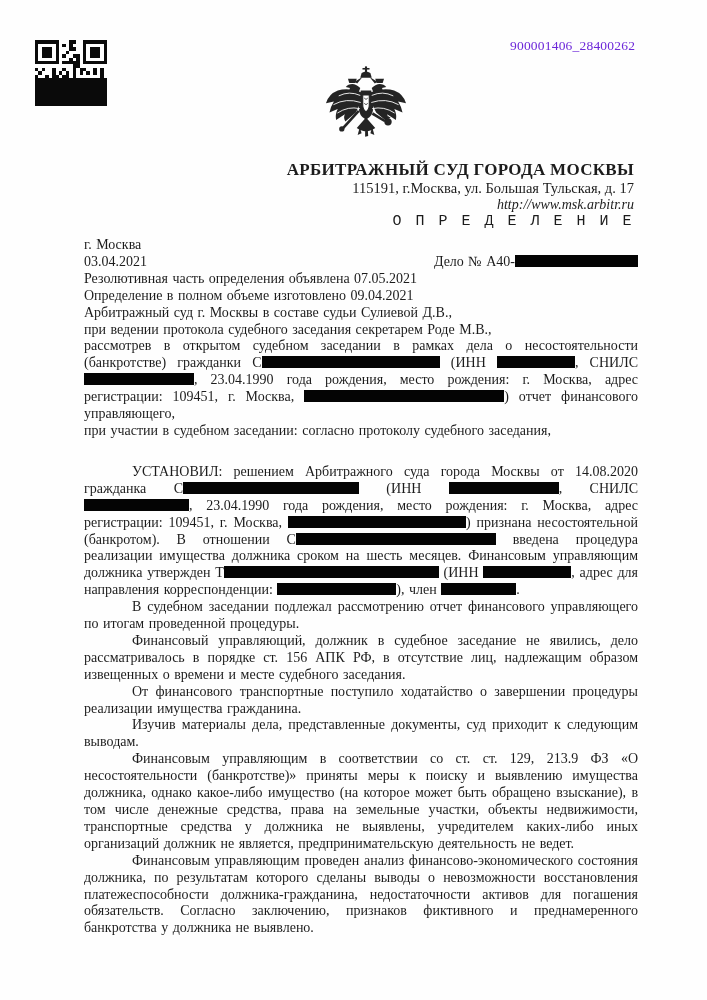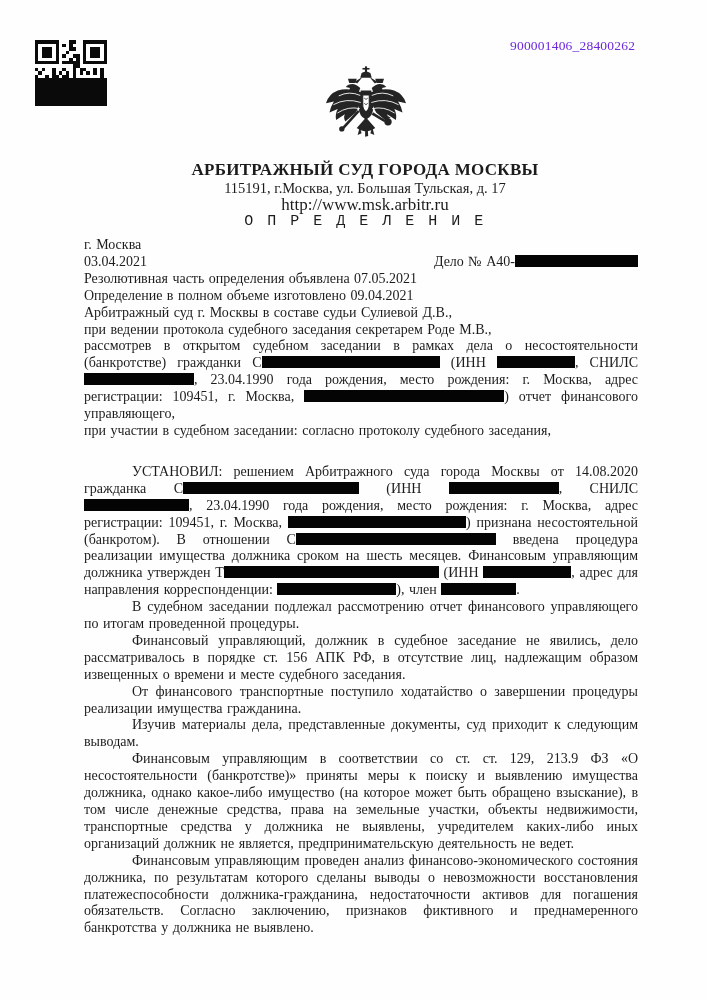--- a/index.html
+++ b/index.html
@@ -18,26 +18,26 @@
   }
   .doc-number {
     position:absolute; left:510px; top:38px;
     font-size:13.5px; letter-spacing:.2px; color:#6d28d9;
   }
   .emblem {
     position:absolute; left:322px; top:66px; width:88px; height:80px;
   }
 
   .court-header {
-    position:absolute; left:88px; top:160px; width:554px;
-    text-align:center;
+    position:absolute; left:80px; top:160px; width:554px;
+    text-align:right;
   }
   .court-name   { font-size:17px; font-weight:bold; letter-spacing:.3px; line-height:20px; }
   .court-addr   { font-size:14.5px; line-height:17px; }
-  .court-site   { font-size:17px; line-height:16px; }
+  .court-site   { font-size:14px; line-height:16px;font-style:italic; }
   .doc-type     { font-size:15px; letter-spacing:2.5px; line-height:18px;font-family:Liberation Mono, monospace; }
 
   .textflow {
     position:absolute; left:84px; top:237px; width:554px;
     font-size:14px; line-height:16.9px; text-align:justify;
     word-spacing:1px;
   }
   .meta-line { text-align:left; }
   .case-row { display:flex; justify-content:space-between; align-items:baseline; text-align:left; }
   .case-right { white-space:nowrap; }

